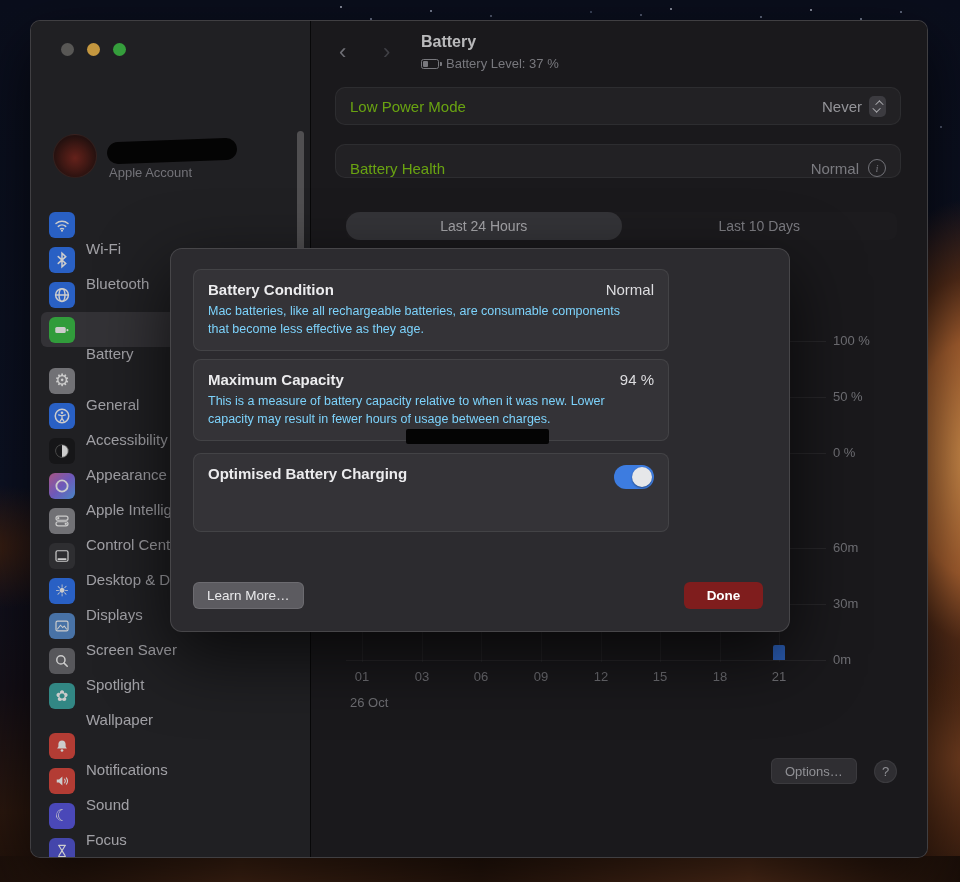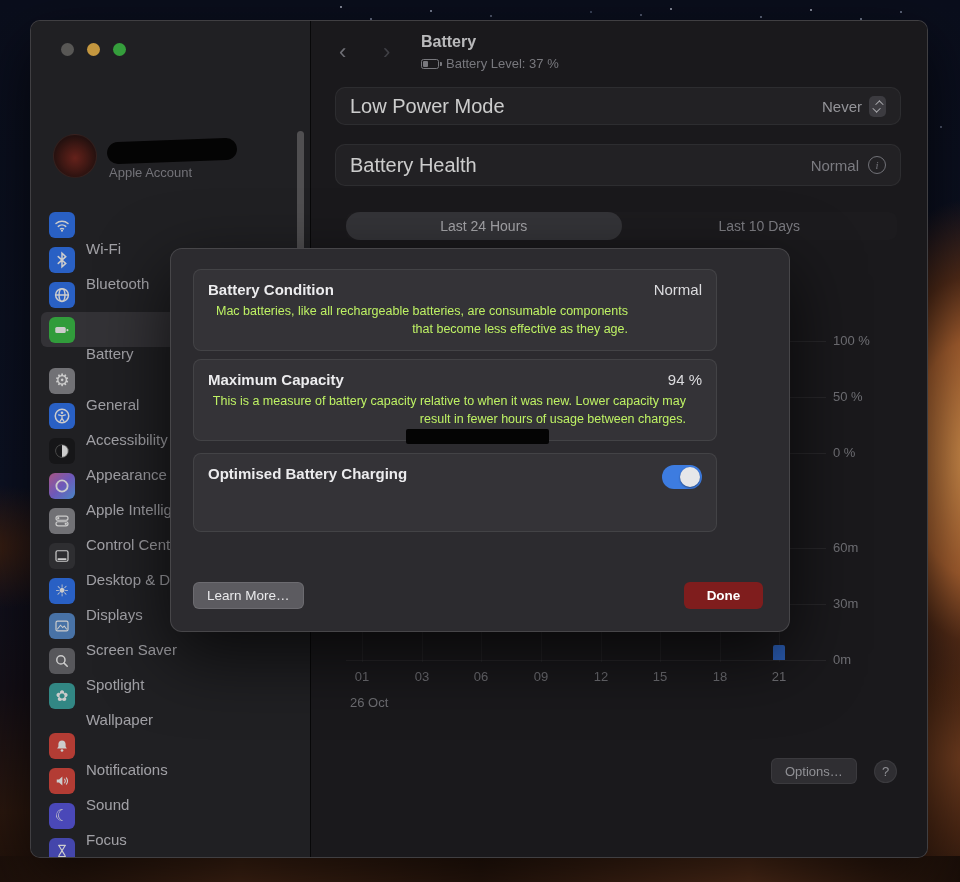--- a/index.html
+++ b/index.html
@@ -77,21 +77,21 @@
   .page-sub { position:absolute; left:110px; top:35px; display:flex; align-items:center; gap:7px;
     color:#96969d; font-size:13px; }
   .batt-glyph { width:18px; height:10px; border:1.4px solid #96969d; border-radius:2.5px; position:relative; }
   .batt-glyph::after { content:""; position:absolute; right:-4px; top:2px; width:2px; height:4px;
     background:#96969d; border-radius:0 1px 1px 0; }
   .batt-glyph i { position:absolute; left:1px; top:1px; bottom:1px; width:5px; background:#96969d; border-radius:1px; }
 
   .card { position:absolute; left:24px; width:566px; background:#2b2a2e;
     border:1px solid rgba(255,255,255,.07); border-radius:10px;
     display:flex; align-items:center; padding:0 14px; }
-  .card .lbl { color:#ffffff; font-size:20px; flex:1; }
+  .card .lbl { color:#84cc16; font-size:15px; flex:1; }
   .card .val { color:#b9b9bf; font-size:15px; }
   .stepper { width:17px; height:21px; margin-left:7px; background:#4b4a50; border-radius:5px;
     display:flex; flex-direction:column; align-items:center; justify-content:center; gap:1px; }
   .stepper span { display:block; width:6px; height:6px; border:1.5px solid #d5d5da; border-left:0; border-bottom:0; }
   .stepper .up { transform:rotate(-45deg) translateY(2px); }
   .stepper .dn { transform:rotate(135deg) translateY(2px); }
   .info-i { width:18px; height:18px; margin-left:9px; border:1.5px solid #8e8e95; border-radius:50%;
     color:#8e8e95; font-size:11px; font-style:italic; font-family:"Liberation Serif","DejaVu Serif",serif;
     display:flex; align-items:center; justify-content:center; }
 
@@ -113,26 +113,26 @@
     background:#3b3a3f; border:1px solid rgba(255,255,255,.08); border-radius:6px;
     color:#b4b4ba; font-size:13px; display:flex; align-items:center; }
   .help-btn { position:absolute; left:563px; top:739px; width:23px; height:23px; border-radius:50%;
     background:#3b3a3f; border:1px solid rgba(255,255,255,.08); color:#b4b4ba; font-size:13px;
     display:flex; align-items:center; justify-content:center; }
 
   
   .dialog { position:absolute; left:170px; top:248px; width:620px; height:384px; z-index:50;
     background:#2c2b2f; border:1px solid rgba(255,255,255,.13); border-radius:12px;
     box-shadow:0 24px 70px rgba(0,0,0,.7); }
-  .dcard { position:absolute; left:22px; width:524px; background:#343337;
+  .dcard { position:absolute; left:22px; width:476px; background:#343337;
     border:1px solid rgba(255,255,255,.08); border-radius:8px; padding:11px 14px; }
   .dcard .trow { display:flex; align-items:flex-start; }
   .dcard .dtitle { color:#ececee; font-size:15px; font-weight:700; flex:1; }
   .dcard .dval { color:#dcdcdf; font-size:15px; }
-  .dcard .ddesc { color:#bef264; font-size:12.5px; line-height:1.45; margin-top:4px;text-align:right; }
+  .dcard .ddesc { color:#7dd3fc; font-size:12.5px; line-height:1.45; margin-top:4px; }
   .dcard.s0 .ddesc { max-width:420px; }
   .dcard.s1 .ddesc { max-width:478px; }
   .dcard.s2 .ddesc { max-width:486px; }
   .toggle { width:40px; height:24px; border-radius:12px; position:relative; flex:0 0 auto; }
   .toggle .knob { position:absolute; right:2px; top:2px; width:20px; height:20px;
     border-radius:50%; background:#e6e7e9; box-shadow:0 1px 2px rgba(0,0,0,.4); }
   .redaction { position:absolute; left:235px; top:180px; width:143px; height:15px;
     background:#040404; border-radius:2px; z-index:5; }
   .dbtn { position:absolute; top:333px; height:27px; border-radius:6px; font-size:13.5px;
     display:flex; align-items:center; justify-content:center; }
@@ -335,21 +335,21 @@
 
     <div class="card" style="top:66px; height:38px;">
       <span class="lbl">Low Power Mode</span>
       <span class="val">Never</span>
       <span class="stepper">
           <span class="up"></span>
           <span class="dn"></span>
         </span>
     </div>
 
-    <div class="card" style="top:123px; height:42px;">
+    <div class="card" style="top:123px; height:34px;align-items:flex-end;">
       <span class="lbl">Battery Health</span>
       <span class="val" style="color:#9a9aa1;">Normal</span>
       <span class="info-i">i</span>
     </div>
 
     <div class="segmented">
       <div class="segment selected">Last 24 Hours</div>
       <div class="segment">Last 10 Days</div>
     </div>
 

